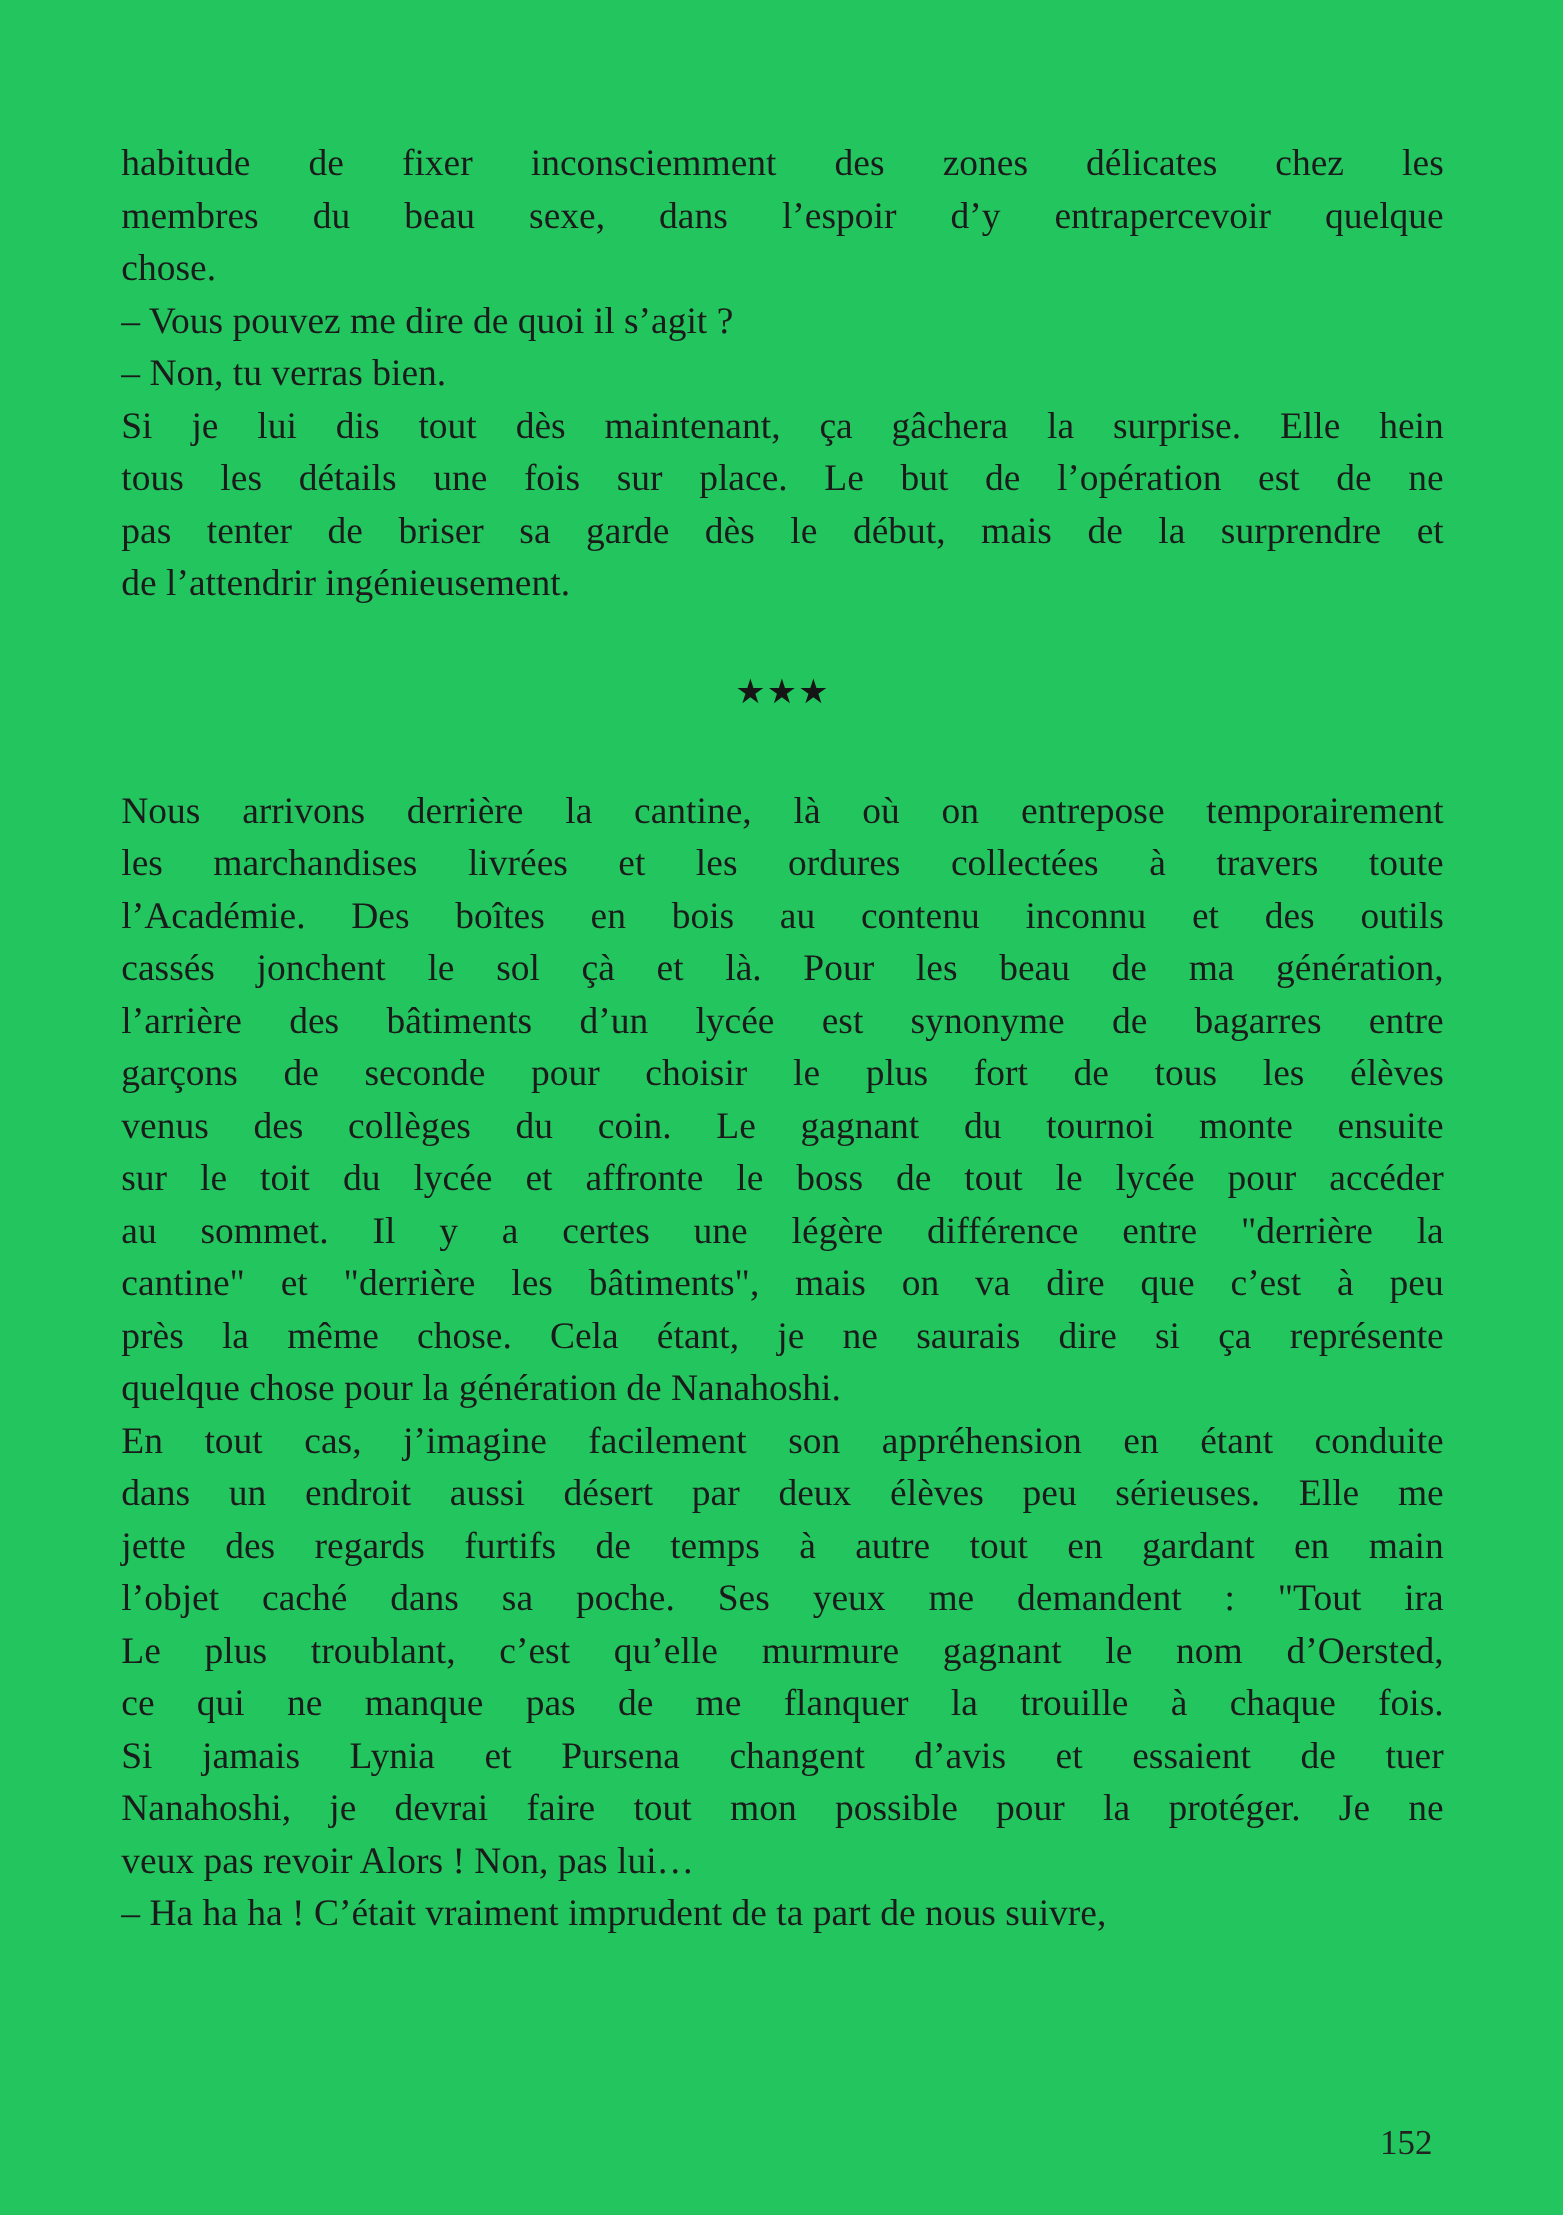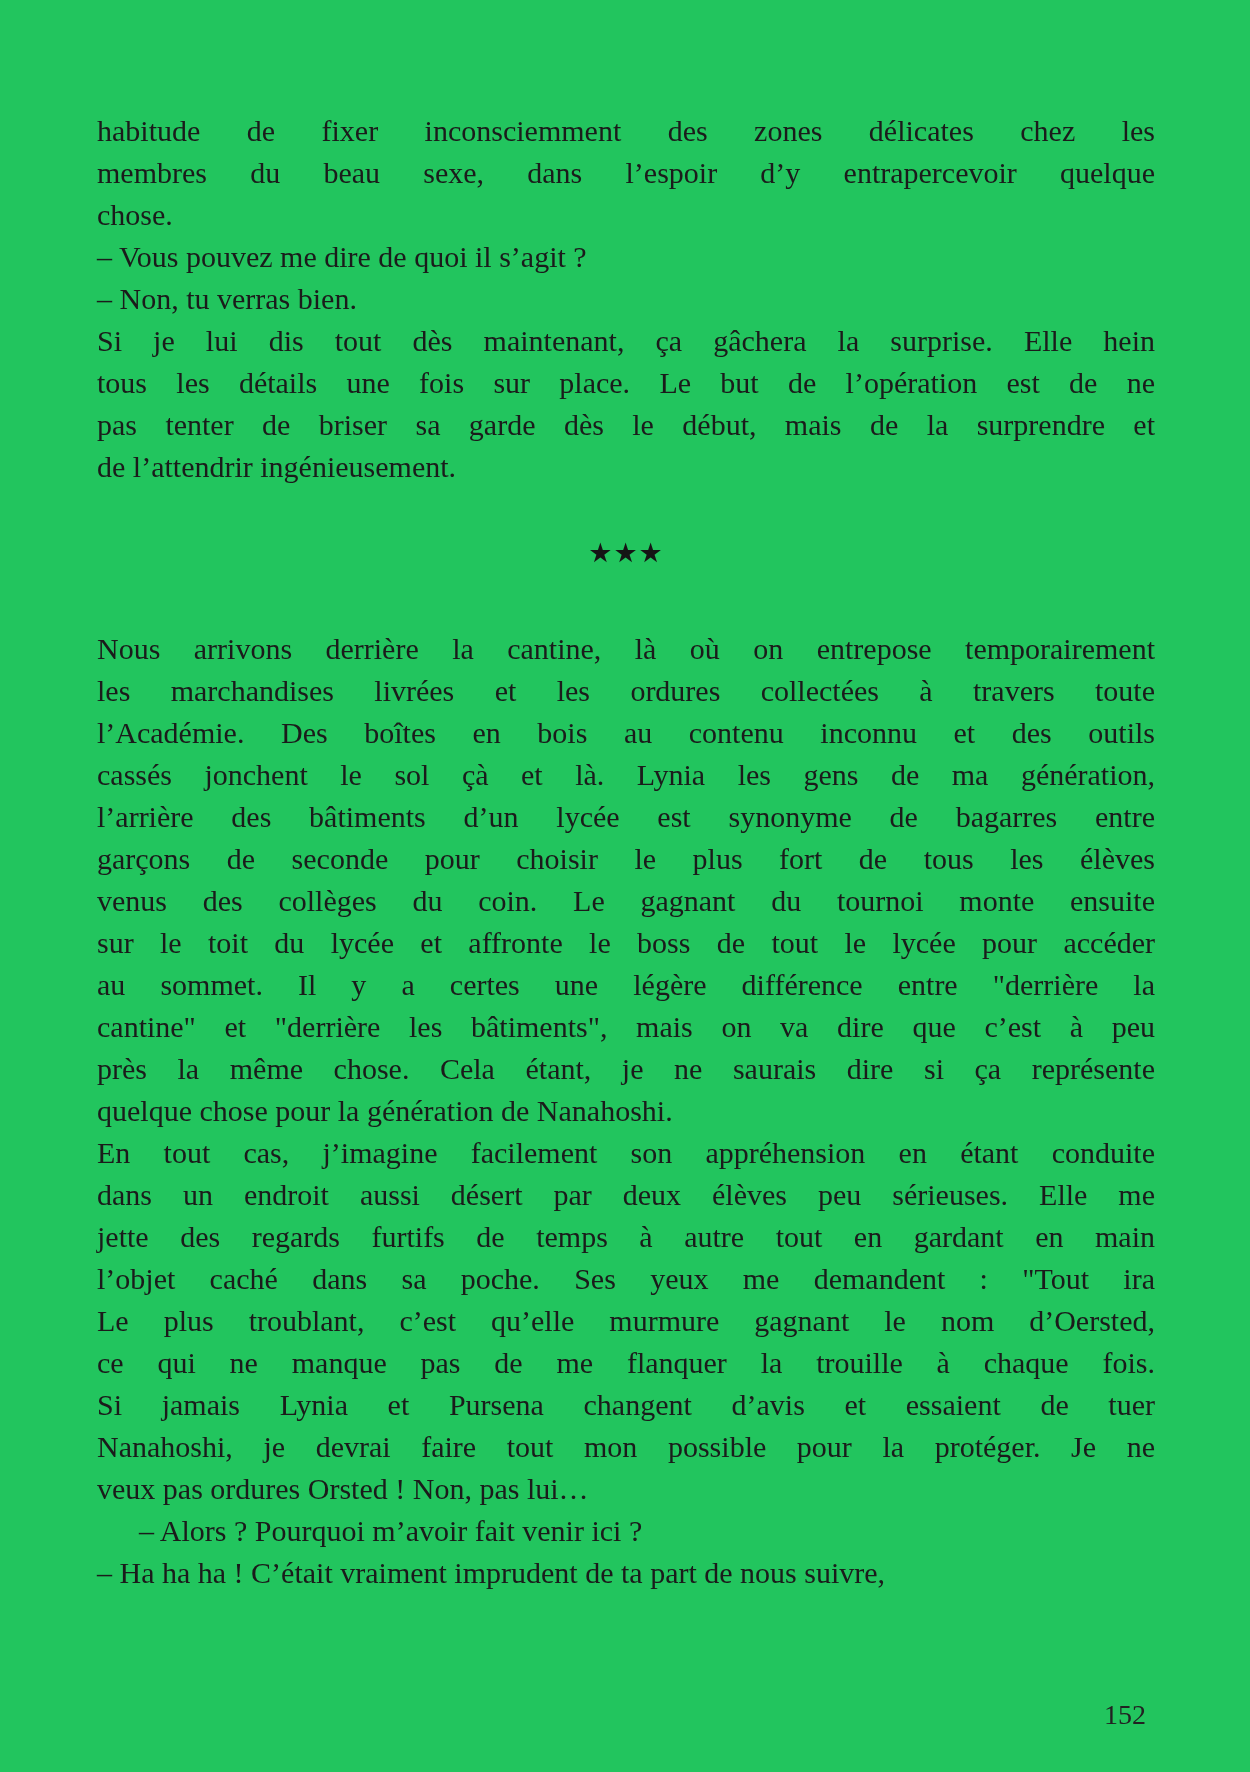--- a/index.html
+++ b/index.html
@@ -82,44 +82,41 @@
         <span class="text-line j">Si je lui dis tout dès maintenant, ça gâchera la surprise. Elle hein</span>
         <span class="text-line j">tous les détails une fois sur place. Le but de l’opération est de ne</span>
         <span class="text-line j">pas tenter de briser sa garde dès le début, mais de la surprendre et</span>
         <span class="text-line">de l’attendrir ingénieusement.</span>
       </p>
       <div class="section-divider">★★★</div>
       <p class="para-body">
         <span class="text-line j">Nous arrivons derrière la cantine, là où on entrepose temporairement</span>
         <span class="text-line j">les marchandises livrées et les ordures collectées à travers toute</span>
         <span class="text-line j">l’Académie. Des boîtes en bois au contenu inconnu et des outils</span>
-        <span class="text-line j">cassés jonchent le sol çà et là. Lynia les gens de ma génération,</span>
+        <span class="text-line j">cassés jonchent le sol çà et là. Pour les beau de ma génération,</span>
         <span class="text-line j">l’arrière des bâtiments d’un lycée est synonyme de bagarres entre</span>
         <span class="text-line j">garçons de seconde pour choisir le plus fort de tous les élèves</span>
         <span class="text-line j">venus des collèges du coin. Le gagnant du tournoi monte ensuite</span>
         <span class="text-line j">sur le toit du lycée et affronte le boss de tout le lycée pour accéder</span>
         <span class="text-line j">au sommet. Il y a certes une légère différence entre "derrière la</span>
         <span class="text-line j">cantine" et "derrière les bâtiments", mais on va dire que c’est à peu</span>
         <span class="text-line j">près la même chose. Cela étant, je ne saurais dire si ça représente</span>
         <span class="text-line">quelque chose pour la génération de Nanahoshi.</span>
       </p>
       <p class="para-body">
         <span class="text-line j">En tout cas, j’imagine facilement son appréhension en étant conduite</span>
         <span class="text-line j">dans un endroit aussi désert par deux élèves peu sérieuses. Elle me</span>
         <span class="text-line j">jette des regards furtifs de temps à autre tout en gardant en main</span>
         <span class="text-line j">l’objet caché dans sa poche. Ses yeux me demandent : "Tout ira</span>
       </p>
       <p class="para-body">
         <span class="text-line j">Le plus troublant, c’est qu’elle murmure gagnant le nom d’Oersted,</span>
         <span class="text-line j">ce qui ne manque pas de me flanquer la trouille à chaque fois.</span>
         <span class="text-line j">Si jamais Lynia et Pursena changent d’avis et essaient de tuer</span>
         <span class="text-line j">Nanahoshi, je devrai faire tout mon possible pour la protéger. Je ne</span>
-        <span class="text-line">veux pas ordures Orsted ! Non, pas lui…</span>
-      </p>
-      <p class="para-dialogue-indent">
-        <span class="text-line">– Alors ? Pourquoi m’avoir fait venir ici ?</span>
+        <span class="text-line">veux pas revoir Alors ! Non, pas lui…</span>
       </p>
       <p class="para-dialogue">
         <span class="text-line">– Ha ha ha ! C’était vraiment imprudent de ta part de nous suivre,</span>
       </p>
     </main>
   <div class="page-number">152</div>
 </div>
 
 </body></html>

